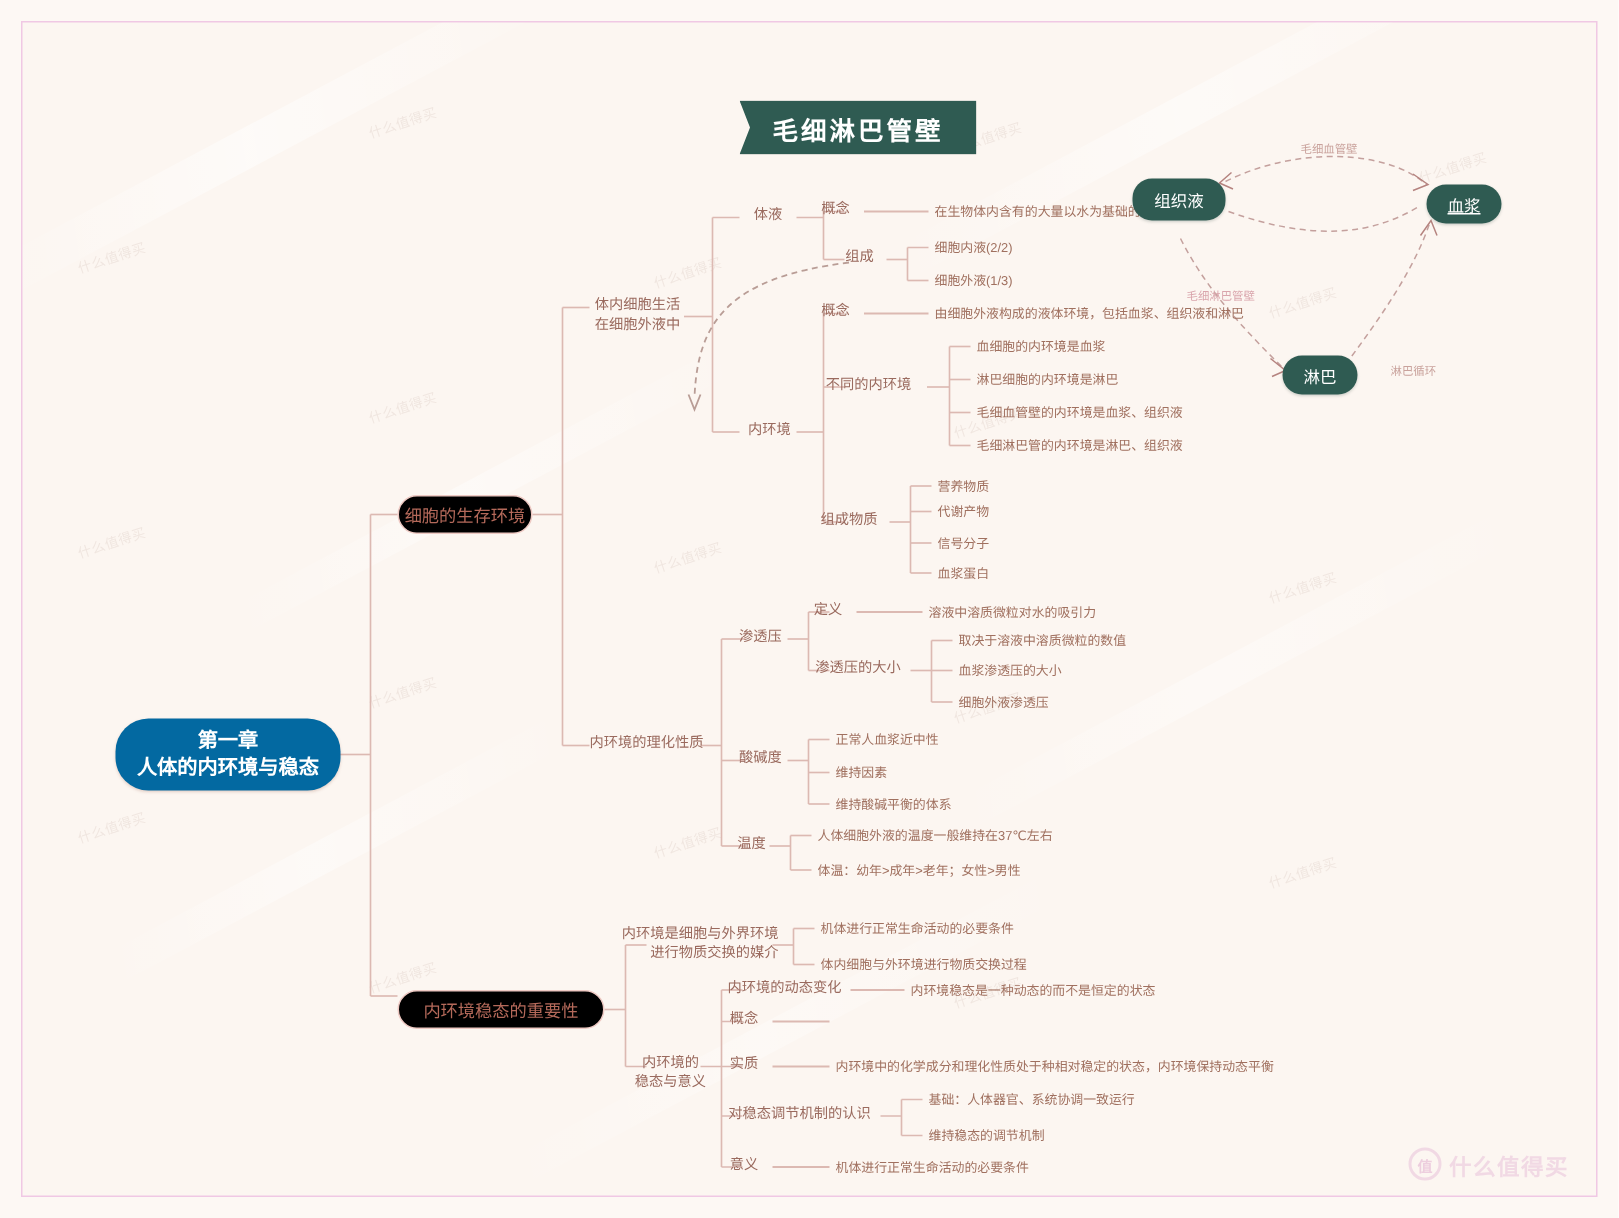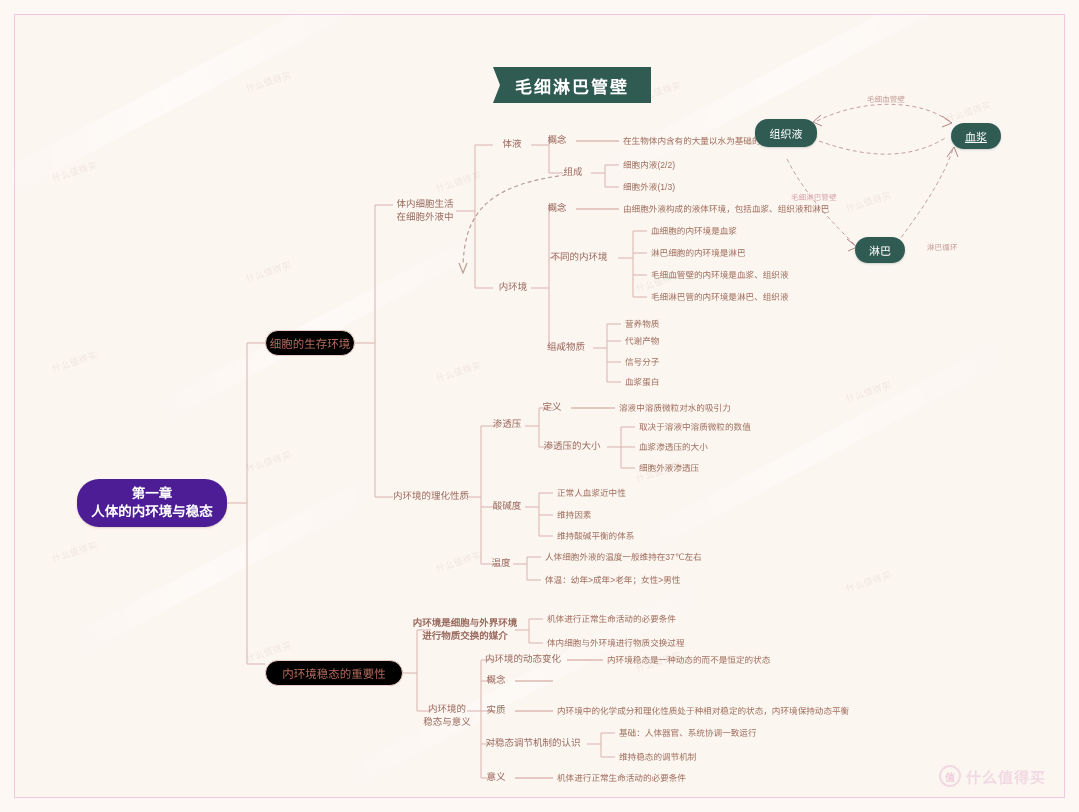--- a/index.html
+++ b/index.html
@@ -42,21 +42,21 @@
     pointer-events: none;
     letter-spacing: .4px;
   }
 
   svg.lines { position: absolute; left: 0; top: 0; width: 1051px; height: 784px; pointer-events: none; }
 
   
   .node { position: absolute; box-sizing: border-box; }
 
   .root {
-    background: #4c1d95;
+    background: #0369a1;
     color: #fff;
     border-radius: 22px;
     text-align: center;
     font-weight: bold;
     font-size: 13.5px;
     line-height: 18px;
     display: flex; align-items: center; justify-content: center;
     flex-direction: column;
     box-shadow: 0 1px 2px rgba(150,90,70,.25);
   }
@@ -69,21 +69,21 @@
     font-size: 11.5px;
     display: flex; align-items: center; justify-content: center;
   }
   .plainlbl {
     color: #9a6a5e;
     font-size: 9.5px;
     line-height: 12.5px;
     white-space: pre-line;
     text-align: center;
   }
-  .plainlbl.left { text-align: center; font-weight: bold; }
+  .plainlbl.left { text-align: right; }
   .leaf {
     color: #a0705f;
     font-size: 8.6px;
     line-height: 12px;
     white-space: pre-line;
     text-align: left;
   }
 
   
   .banner {

